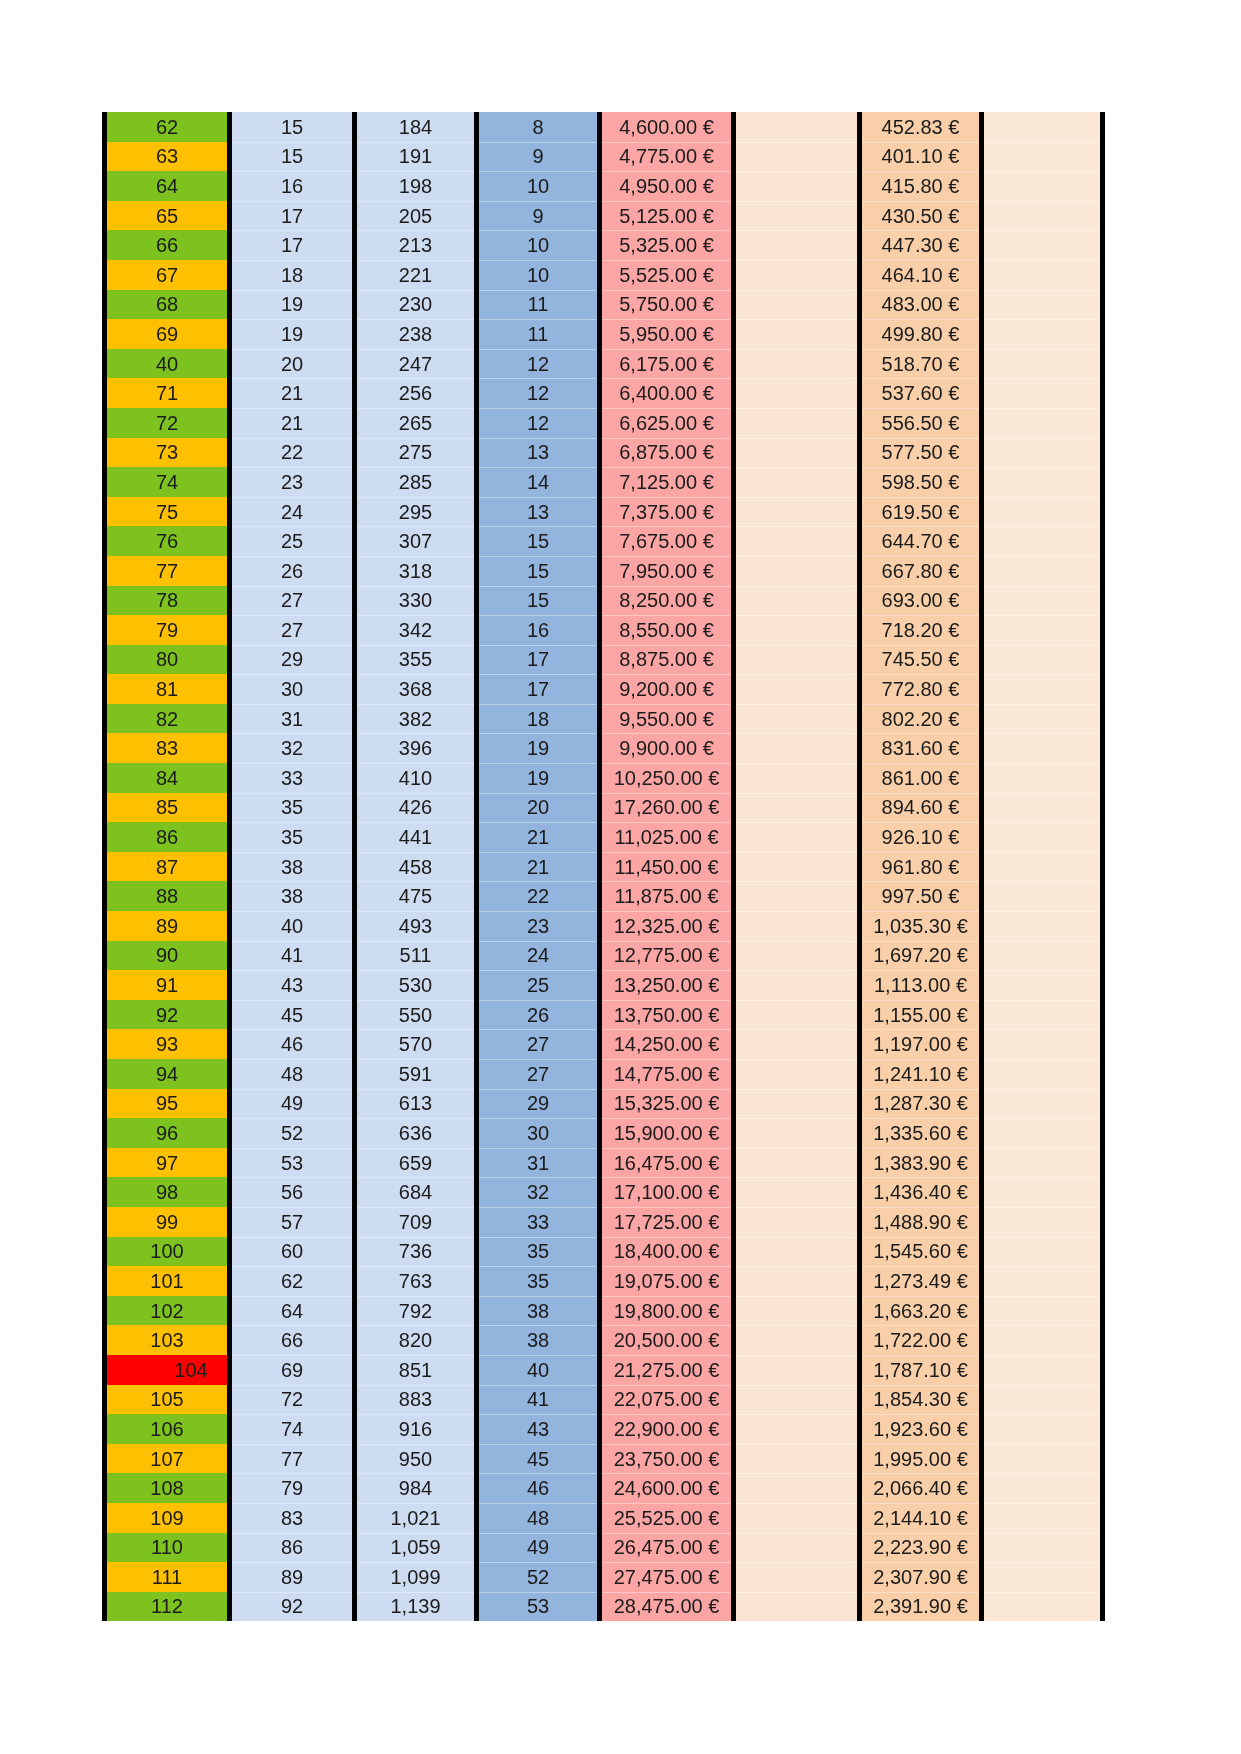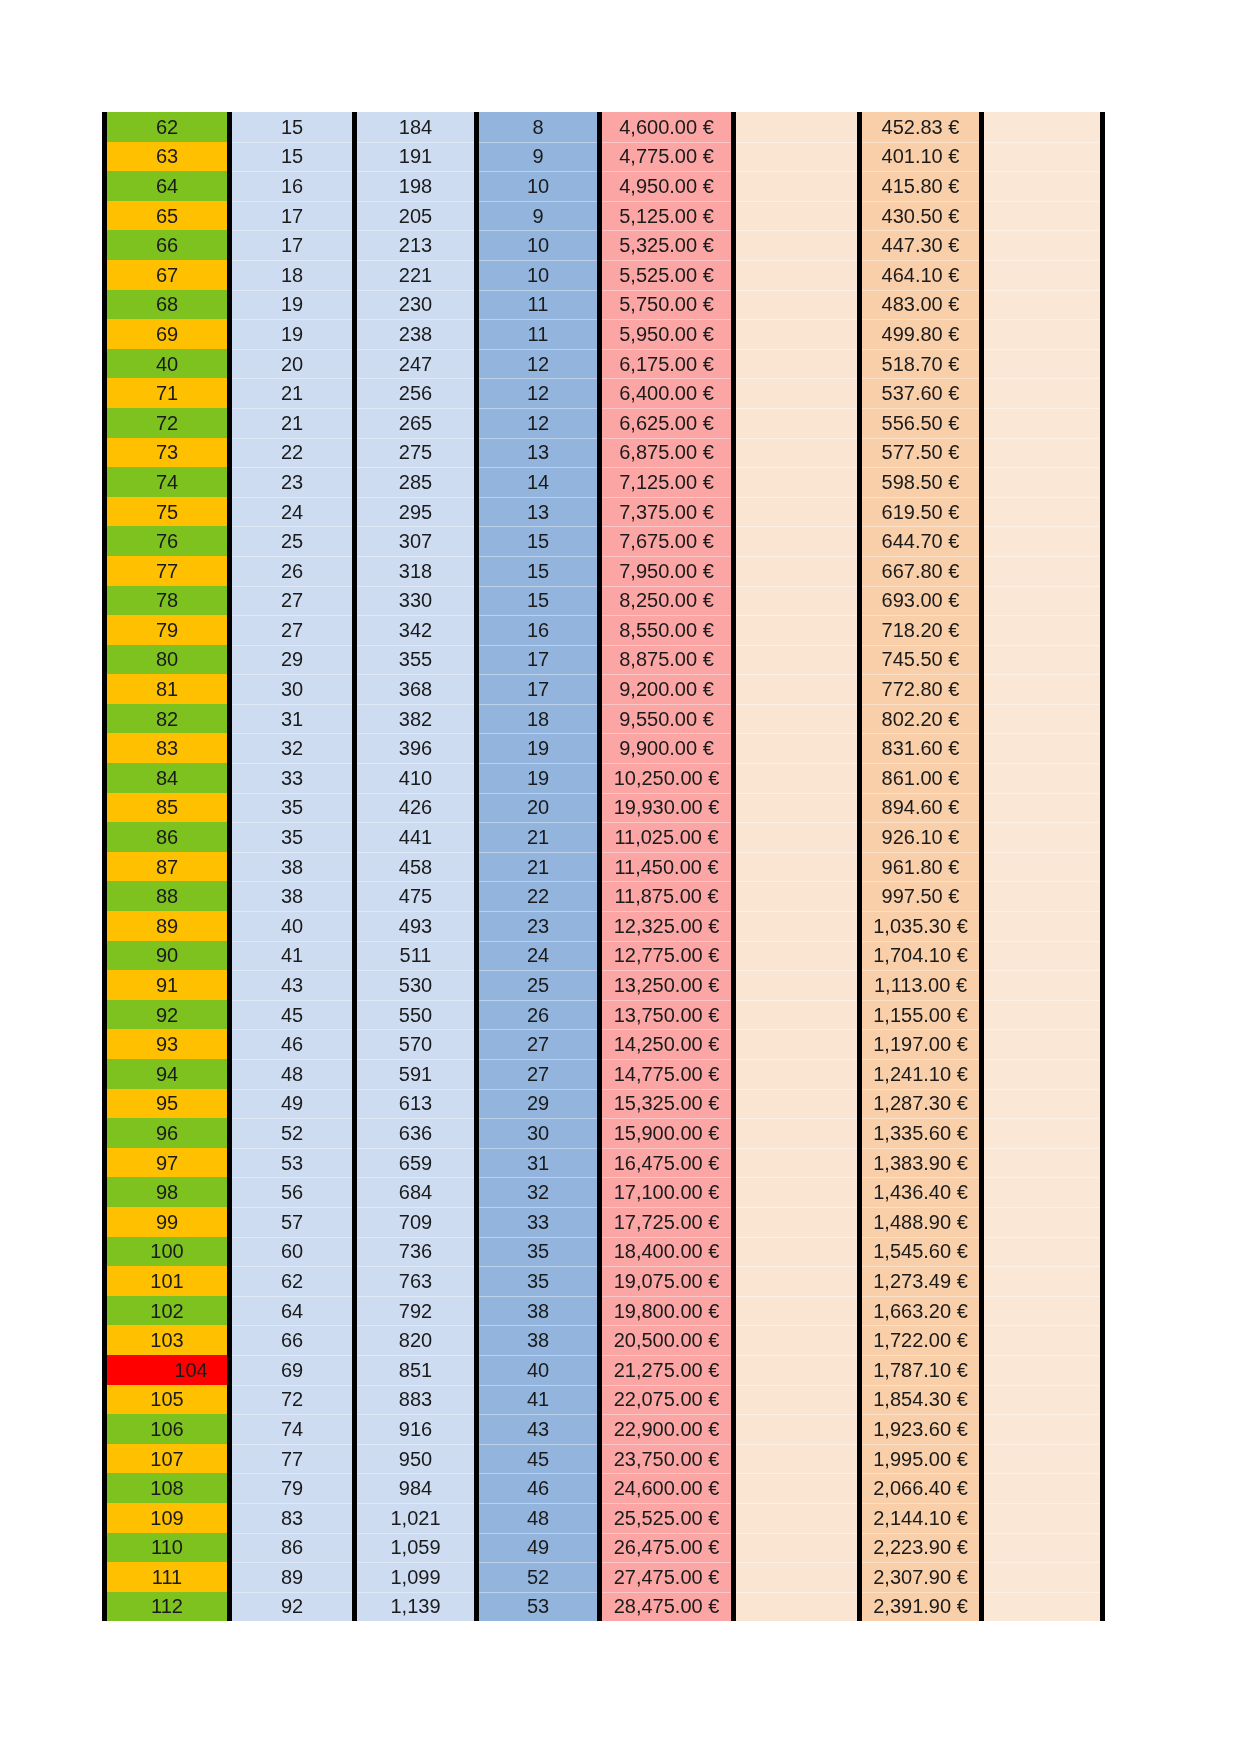--- a/index.html
+++ b/index.html
@@ -613,21 +613,21 @@
       <div class="cell c2">
         <span>35</span>
       </div>
       <div class="cell c3">
         <span>426</span>
       </div>
       <div class="cell c4">
         <span>20</span>
       </div>
       <div class="cell c5">
-        <span>19,930.00 €</span>
+        <span>17,260.00 €</span>
       </div>
       <div class="cell c6">
         <span></span>
       </div>
       <div class="cell c7">
         <span>894.60 €</span>
       </div>
       <div class="cell c8">
         <span></span>
       </div>
@@ -739,21 +739,21 @@
       <div class="cell c4">
         <span>24</span>
       </div>
       <div class="cell c5">
         <span>12,775.00 €</span>
       </div>
       <div class="cell c6">
         <span></span>
       </div>
       <div class="cell c7">
-        <span>1,704.10 €</span>
+        <span>1,697.20 €</span>
       </div>
       <div class="cell c8">
         <span></span>
       </div>
       <div class="cell c1 band-yellow">
         <span>91</span>
       </div>
       <div class="cell c2">
         <span>43</span>
       </div>

